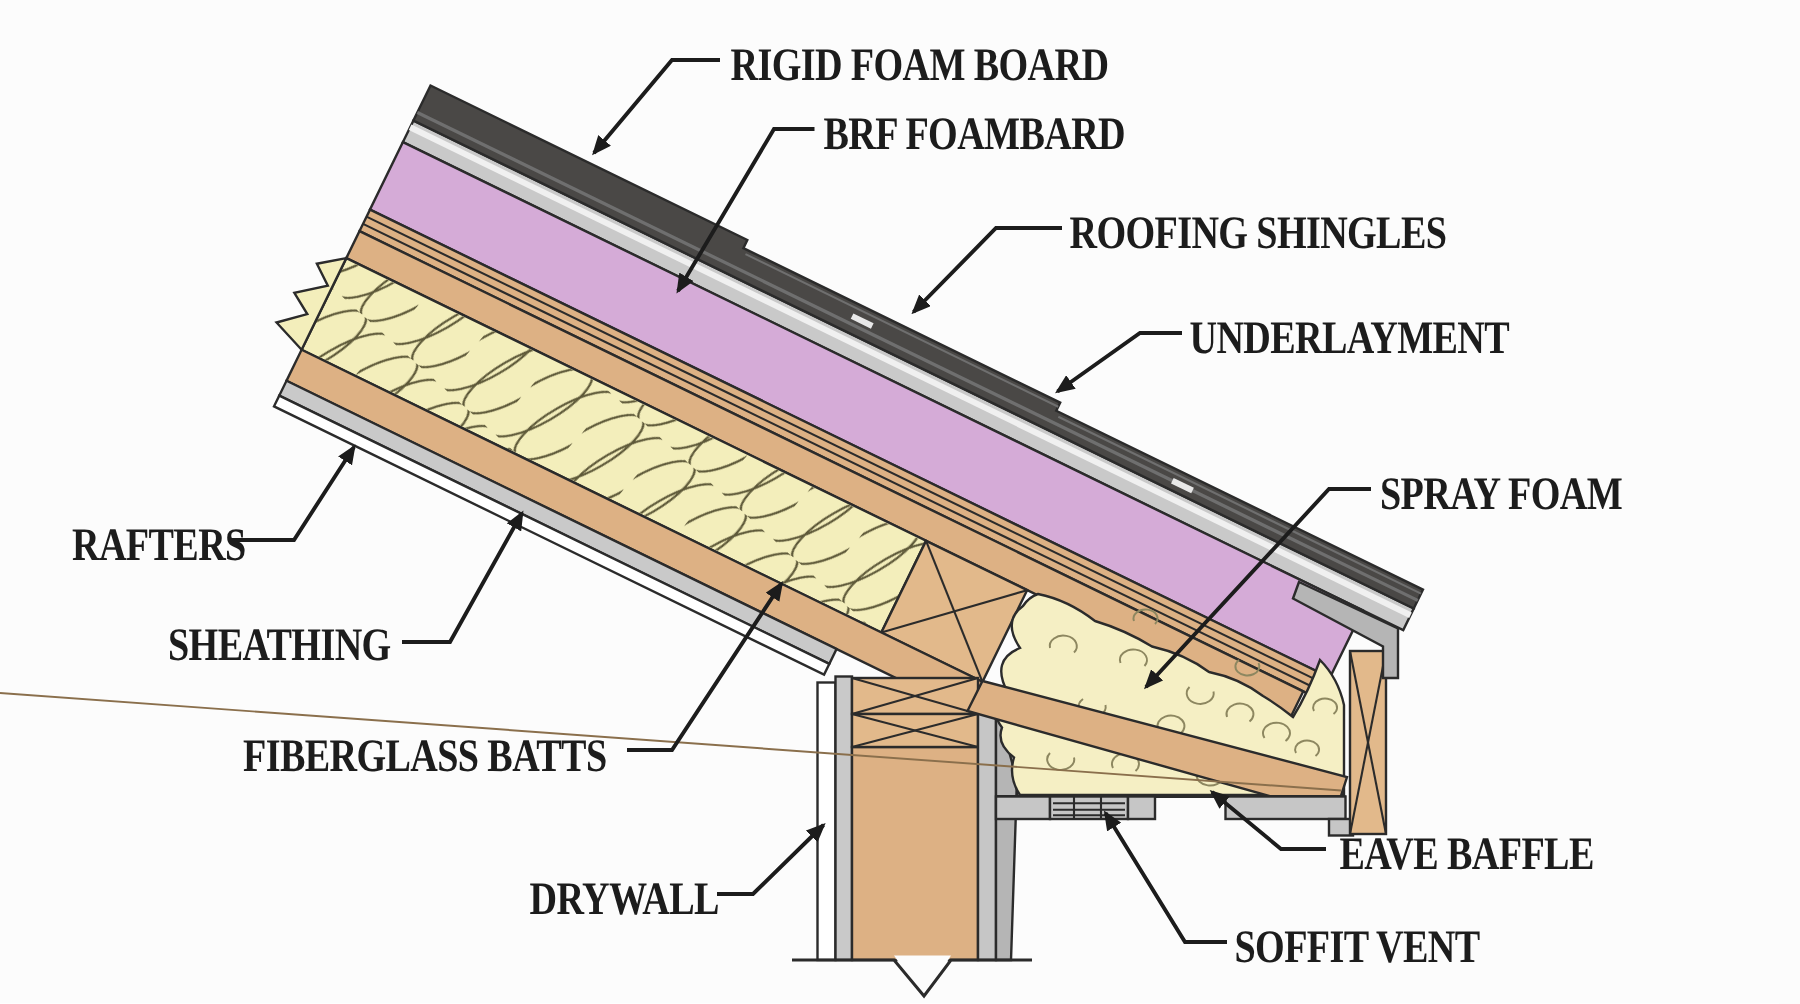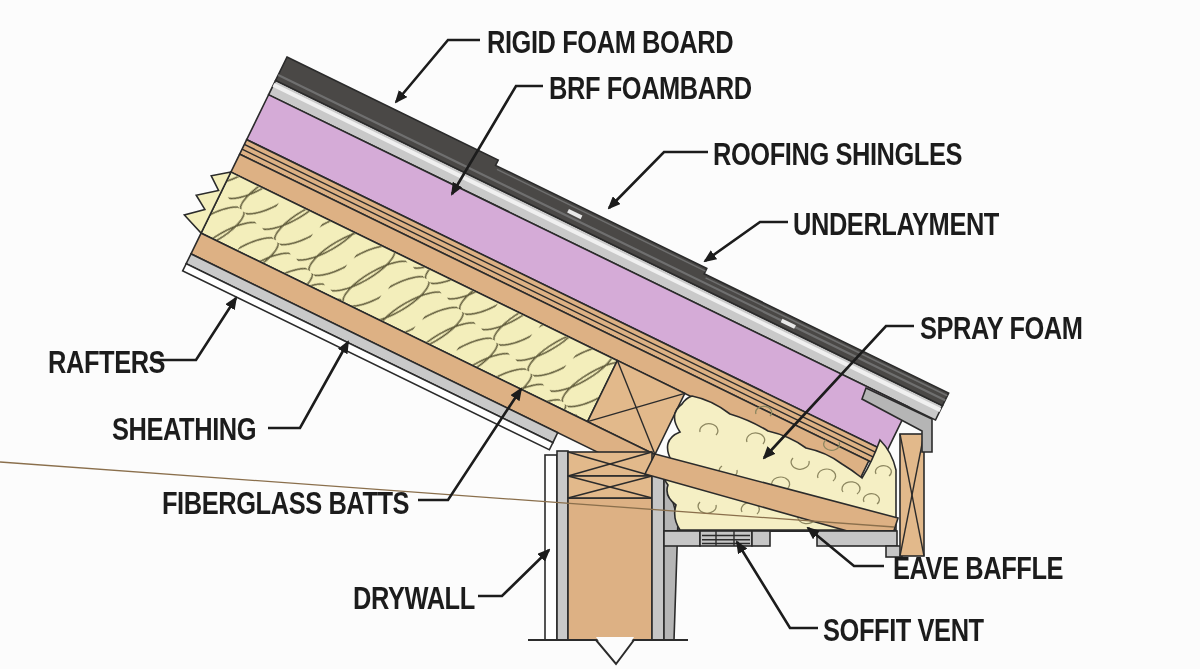--- a/index.html
+++ b/index.html
@@ -1,19 +1,19 @@
 <!DOCTYPE html>
 <html style="--bg: #fcfcfc; --labelInk: #1c1c1c; --outline: #2b2b2b; --shingle: #4a4846; --shingleLine: #6f6f6f; --underlay: #c9c9c9; --underlayHi: #f0f0f0; --foamBoard: #d5abd7; --wood: #ddb184; --woodLight: #e2b98b; --woodLine: #8a6f4c; --batts: #f3eebb; --battsLine: #8d8760; --coil: #5d5838; --sprayFoam: #f5efc4; --grayPanel: #c6c6c6; --grayMid: #b5b5b5; --white: #ffffff;"><head>
 <meta charset="utf-8">
 <style>
   html,body{margin:0;padding:0;background:#fff;}
   #stage{
     position:relative;width:1200px;height:669px;overflow:hidden;
     background:var(--bg,#fcfcfc);
-    font-family:Liberation Sans, sans-serif;
+    font-family:Liberation Serif, serif;
   }
   #diagram-svg{position:absolute;left:0;top:0;}
   .label{
     position:absolute;white-space:nowrap;
     font-weight:700;font-size:31px;line-height:1;
     color:var(--labelInk,#1c1c1c);
     letter-spacing:-0.5px;
     transform:scaleX(.82);transform-origin:0 0;
   }
   .shape{stroke:var(--outline,#2b2b2b);stroke-width:1.6;}

